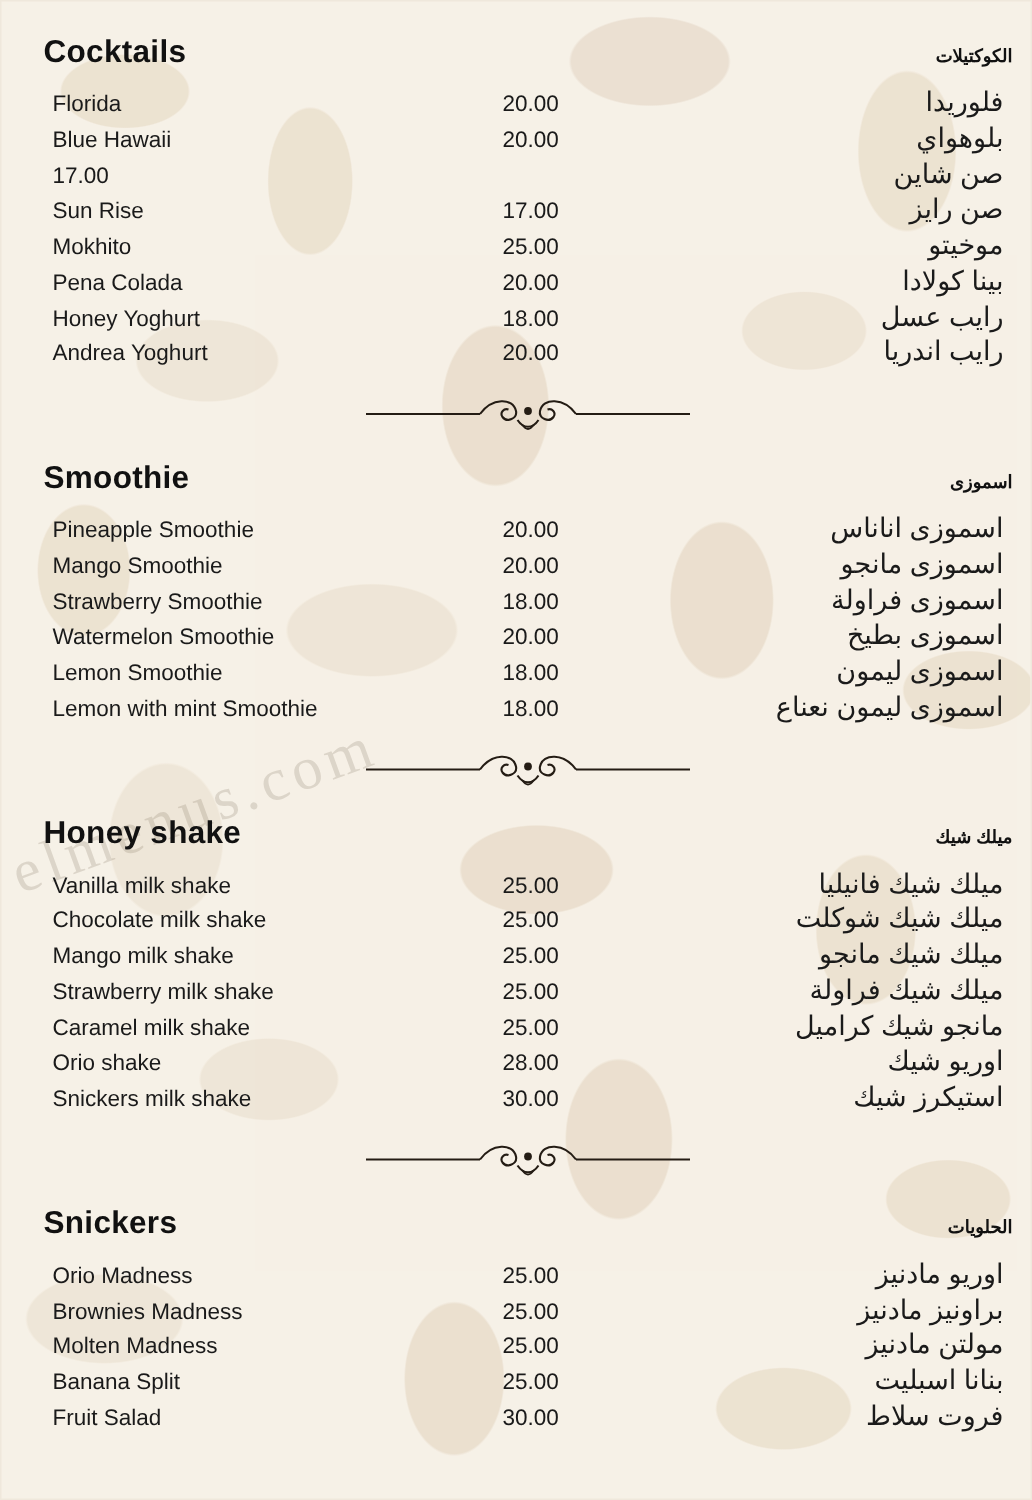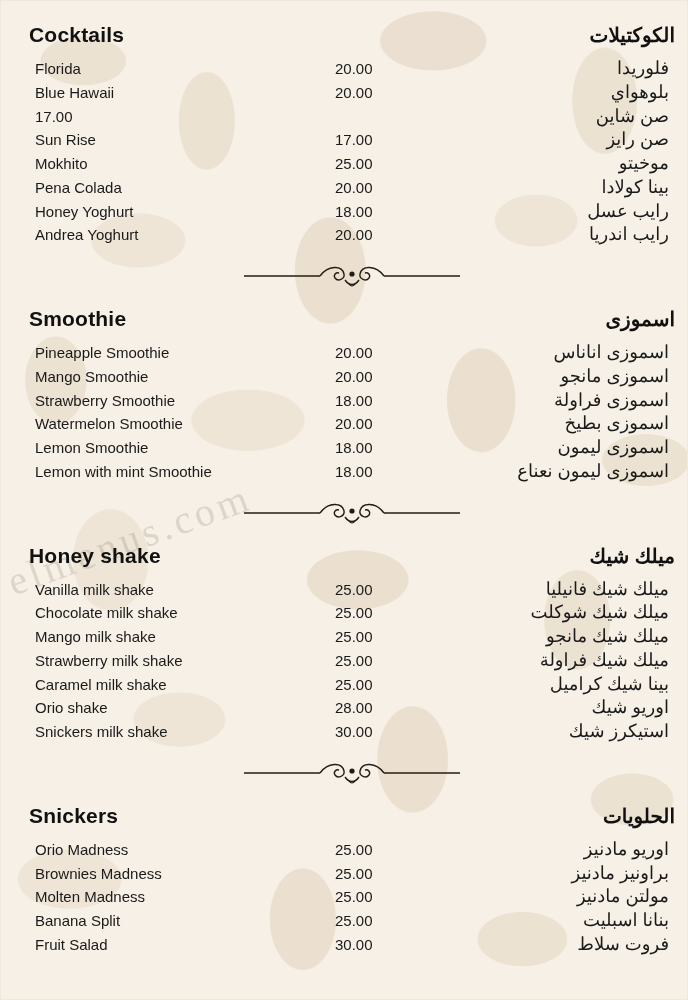--- a/index.html
+++ b/index.html
@@ -75,21 +75,21 @@
     justify-content: space-between;
     margin-bottom: 10px;
   }
   .section-title-en {
     font-size: 21px;
     font-weight: bold;
     color: #111;
     letter-spacing: 0.2px;
   }
   .section-title-ar {
-    font-size: 20px;
+    font-size: 12px;
     font-weight: bold;
     color: #111;
     direction: rtl;
   }
   .items {
     padding: 0 6px 0 6px;
   }
   .item-row {
     display: flex;
     align-items: baseline;
@@ -266,21 +266,21 @@
           <div class="item-ar">ميلك شيك مانجو</div>
         </div>
         <div class="item-row">
           <div class="item-en">Strawberry milk shake</div>
           <div class="item-price">25.00</div>
           <div class="item-ar">ميلك شيك فراولة</div>
         </div>
         <div class="item-row">
           <div class="item-en">Caramel milk shake</div>
           <div class="item-price">25.00</div>
-          <div class="item-ar">بينا شيك كراميل</div>
+          <div class="item-ar">مانجو شيك كراميل</div>
         </div>
         <div class="item-row">
           <div class="item-en">Orio shake</div>
           <div class="item-price">28.00</div>
           <div class="item-ar">اوريو شيك</div>
         </div>
         <div class="item-row">
           <div class="item-en">Snickers milk shake</div>
           <div class="item-price">30.00</div>
           <div class="item-ar">استيكرز شيك</div>

